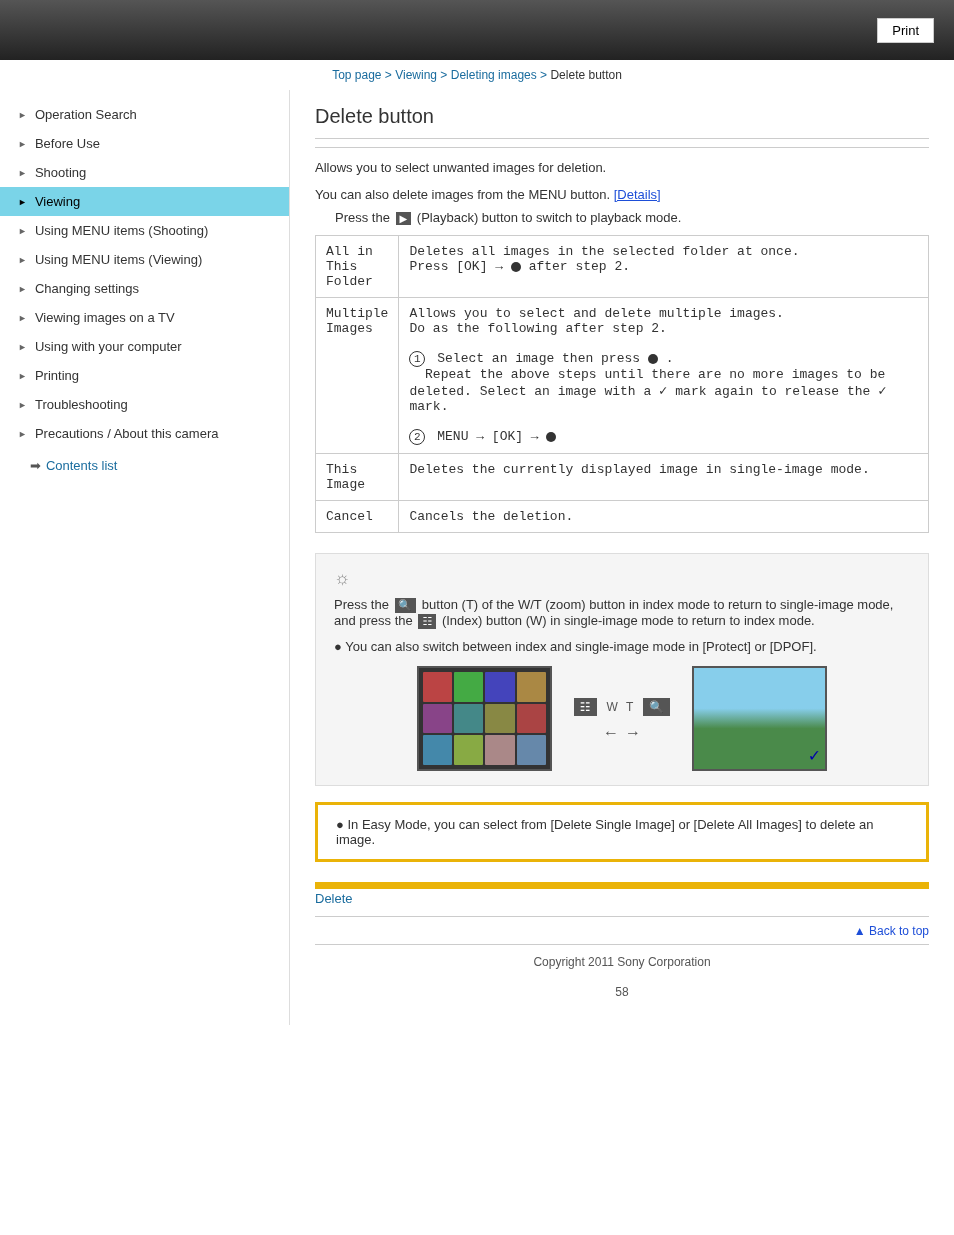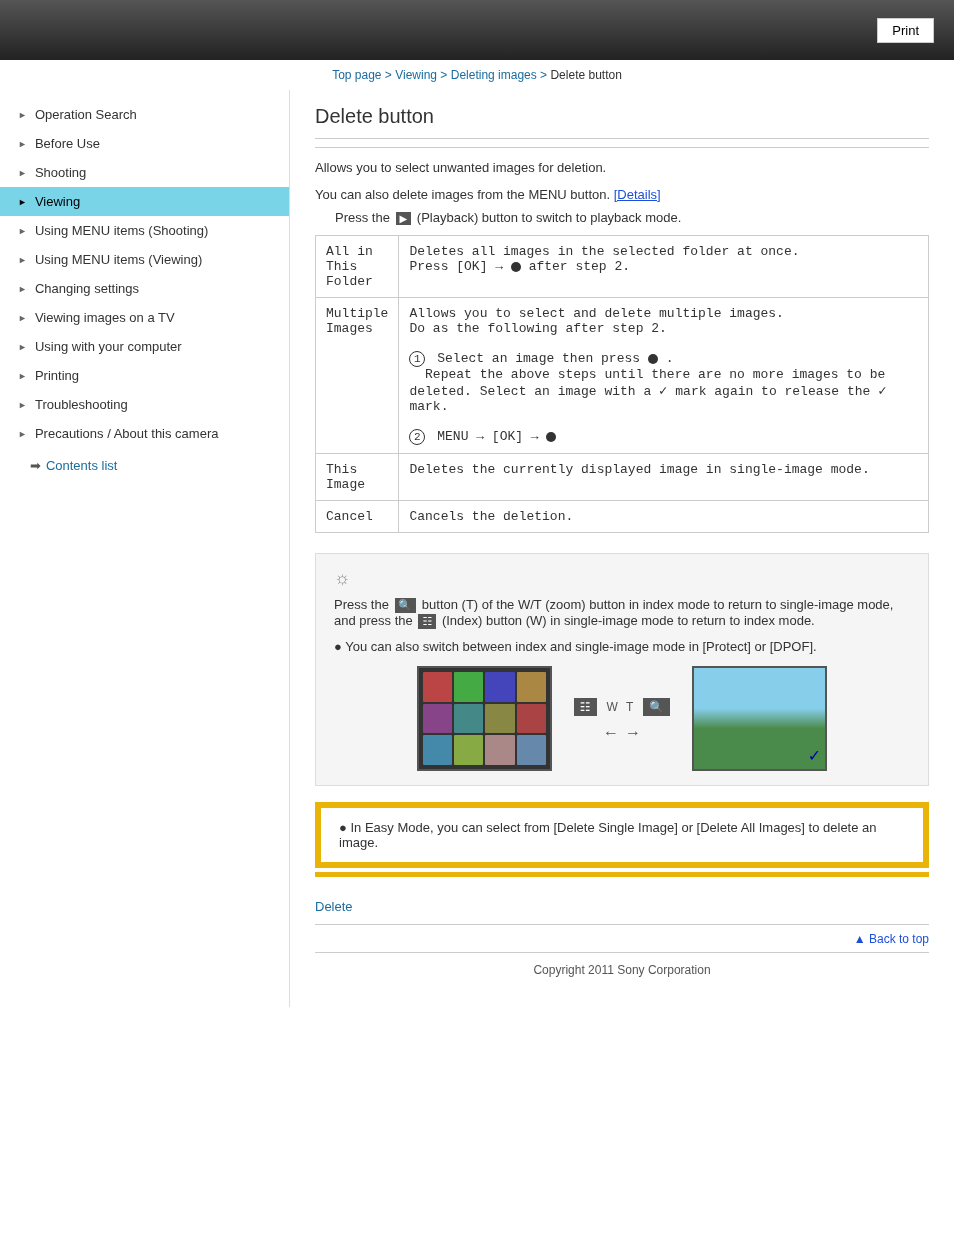--- a/index.html
+++ b/index.html
@@ -66,24 +66,24 @@
     .grid-cell:nth-child(10) { background: #8a4; }
     .grid-cell:nth-child(11) { background: #a88; }
     .grid-cell:nth-child(12) { background: #68a; }
     .zoom-controls { display: flex; flex-direction: column; align-items: center; gap: 6px; }
     .zoom-btn-row { display: flex; align-items: center; gap: 8px; }
     .arrow-icons { display: flex; gap: 6px; font-size: 16px; color: #555; }
     .single-img { width: 135px; height: 105px; background: linear-gradient(180deg, #87ceeb 40%, #4a8a4a 60%); border: 2px solid #555; position: relative; display: flex; align-items: flex-end; justify-content: flex-end; padding: 4px; }
     .check-mark { color: #00a; font-size: 16px; }
 
     
-    .note-box { background: #fff; border: 6px solid #eab308; padding: 12px 18px; margin: 10px 0 4px 0; font-size: 13px; }
-
-    
-    .related-link { padding: 22px 0 6px 0; border-top: 5px solid #eab308; }
+    .note-box { background: #fff; border: 3px solid #eab308; padding: 12px 18px; margin: 10px 0 20px 0; font-size: 13px; }
+
+    
+    .related-link { padding: 2px 0 6px 0; border-top: 7px solid #eab308; }
     .related-link a { color: #1a6c9e; font-size: 13px; text-decoration: none; }
 
     .back-to-top { text-align: right; padding: 6px 0; border-top: 1px solid #ccc; margin-top: 4px; }
     .back-to-top a { color: #1d4ed8; font-size: 12px; text-decoration: none; }
 
     .copyright { text-align: center; padding: 10px 0; border-top: 1px solid #ccc; font-size: 12px; color: #555; }
     .page-num { text-align: center; padding: 6px; font-size: 12px; color: #555; }
 
     .inline-icon { display: inline-block; background: #555; color: #fff; font-size: 10px; padding: 1px 4px; margin: 0 2px; }
     .black-dot { display: inline-block; width: 10px; height: 10px; background: #333; border-radius: 50%; vertical-align: middle; }
@@ -264,15 +264,16 @@
       <a href="#">Delete</a>
     </div>
 
     <div class="back-to-top">
       <a href="#">
         ▲ <span>Back to top</span>
       </a>
     </div>
 
     <div class="copyright">Copyright 2011 Sony Corporation</div>
+    <div class="page-num">58</div>
 
   </div>
 </div>
 
 </body></html>

